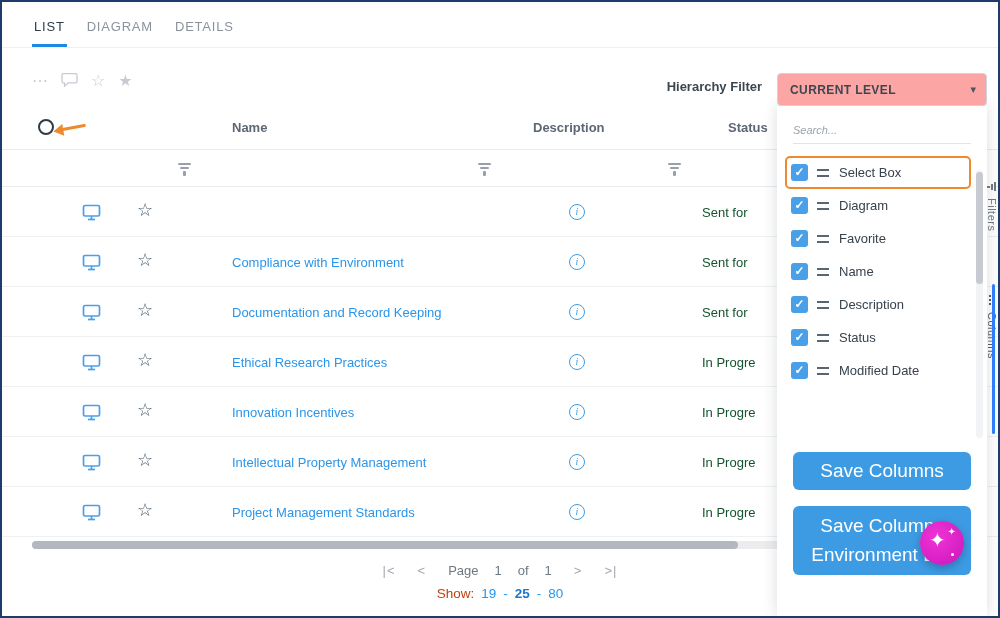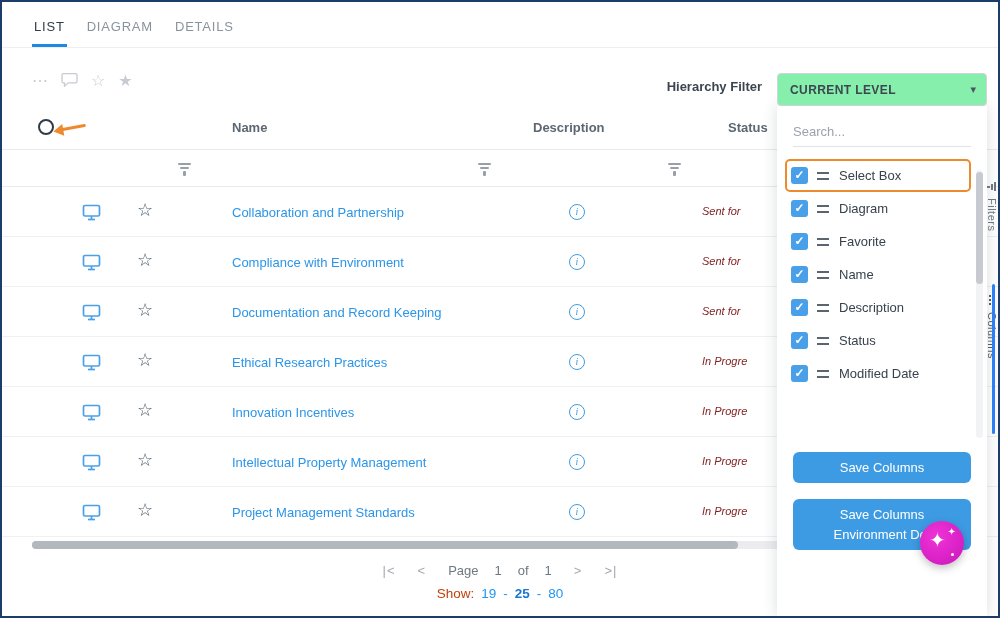--- a/index.html
+++ b/index.html
@@ -9,21 +9,21 @@
   
   .tabbar { display:flex; align-items:flex-end; gap:18px; height:46px; padding-left:30px; border-bottom:1px solid #efefef; }
   .tab { font-size:13px; letter-spacing:.8px; color:#8a939c; font-weight:500; padding:15px 2px 13px; cursor:pointer; }
   .tab.active { color:#2f3b45; border-bottom:3px solid #1e88e5; padding-bottom:10px; }
 
   
   .toolbar { position:relative; height:58px; }
   .left-icons { position:absolute; left:30px; top:24px; display:flex; align-items:center; gap:13px; color:#c7ccd2; font-size:16px; }
   .left-icons .glyph { line-height:1; }
   .hf-label { position:absolute; right:236px; top:31px; font-size:13px; font-weight:700; color:#3c4650; white-space:nowrap; }
-  .dropdown { position:absolute; top:71px; right:11px; width:210px; height:33px; border:1px solid #cfd4da; border-radius:4px; background:#86efac;
+  .dropdown { position:absolute; top:71px; right:11px; width:210px; height:33px; border:1px solid #cfd4da; border-radius:4px; background:#fca5a5;
               display:flex; align-items:center; justify-content:space-between; padding:0 10px 0 12px; z-index:22; cursor:pointer; }
   .dropdown .val { font-size:12px; letter-spacing:.4px; color:#3c4650; font-weight:600; }
   .dropdown .caret { color:#4a5560; font-size:11px; }
 
   
   .thead { position:relative; height:44px; border-bottom:1px solid #e8eaee; }
   .sel-circle { position:absolute; left:36px; top:13px; width:16px; height:16px; border:2px solid #2f3b45; border-radius:50%; cursor:pointer; }
   .hcol { position:absolute; top:14px; font-size:13px; font-weight:700; color:#5d6773; cursor:pointer; }
   .h-name { left:230px; } .h-desc { left:531px; } .h-status { left:726px; }
   .annot-arrow { position:absolute; left:59px; top:20px; width:25px; height:3px; background:#ed8a2e; border-radius:2px; transform:rotate(-10deg); z-index:5; }
@@ -34,52 +34,52 @@
   .funnel i { display:block; background:#97a0aa; border-radius:1px; }
   .funnel .b1 { width:13px; height:2px; } .funnel .b2 { width:9px; height:2px; } .funnel .b3 { width:3px; height:5px; }
   .fp1 { left:176px; } .fp2 { left:476px; } .fp3 { left:666px; }
 
   .trow { position:relative; height:50px; border-bottom:1px solid #eef0f3; }
   .cell-monitor { position:absolute; left:80px; top:17px; line-height:0; cursor:pointer; }
   .cell-star { position:absolute; left:135px; top:14px; font-size:18px; color:#4b5d6b; line-height:1; cursor:pointer; }
   .cell-name { position:absolute; left:230px; top:18px; font-size:13px; color:#2b95e9; text-decoration:none; white-space:nowrap; cursor:pointer; }
   .cell-info { position:absolute; left:567px; top:17px; width:16px; height:16px; border:1.5px solid #3f9be0; border-radius:50%;
                color:#3f9be0; font-size:10px; font-style:italic; font-family:"Liberation Serif",serif; text-align:center; line-height:13px; cursor:pointer; }
-  .cell-status { position:absolute; left:700px; top:18px; font-size:11px; color:#7f1d1d; width:80px; overflow:hidden; white-space:nowrap;font-style:italic; }
+  .cell-status { position:absolute; left:700px; top:18px; font-size:13px; color:#14532d; width:80px; overflow:hidden; white-space:nowrap; }
 
   .hscroll { position:relative; margin:4px 0 0 30px; width:942px; height:8px; background:#ececef; border-radius:4px; }
   .hthumb { position:absolute; left:0; top:0; width:706px; height:8px; background:#b3b8bf; border-radius:4px; cursor:pointer; }
 
   
   .pager { margin-top:14px; display:flex; justify-content:center; align-items:center; gap:22px; font-size:13px; color:#a2a8af; }
   .pg-btn { cursor:pointer; letter-spacing:1px; }
   .pg-text { display:flex; gap:16px; color:#6e7881; }
   .show-row { margin-top:8px; display:flex; justify-content:center; align-items:center; gap:7px; font-size:13.5px; }
   .show-label { color:#c2410c; }
   .show-opt { color:#2196f3; text-decoration:none; cursor:pointer; }
   .show-opt.selected { font-weight:700; color:#1976d2;text-align:right; }
   .show-dash { color:#2196f3; }
 
   
   .panel { position:absolute; top:104px; right:11px; width:210px; height:510px; background:#fff; z-index:20;
            box-shadow:0 0 14px rgba(31,41,55,.16); }
   .psearch { margin:12px 16px 0; border-bottom:1px solid #e0e3e7; }
-  .psearch input { width:100%; border:none; outline:none; font-size:13px; color:#3a454f; padding:6px 0 7px; font-family:inherit; }
+  .psearch input { width:100%; border:none; outline:none; font-size:11px; color:#3a454f; padding:6px 0 7px; font-family:inherit;font-style:italic; }
   .psearch input::placeholder { color:#9aa3ad; }
   .plist { margin-top:12px; padding:0 16px 0 8px; }
   .pitem { display:flex; align-items:center; height:33px; padding:0 4px; border:2px solid transparent; border-radius:5px; cursor:pointer; }
   .pitem.highlight { border-color:#ed8a2e; }
   .cbx { width:17px; height:17px; border-radius:3px; background:#4aa0e8; color:#fff; font-size:12px; font-weight:700;
          line-height:17px; text-align:center; margin-right:9px; cursor:pointer; flex:0 0 auto; }
   .handle { width:12px; height:8px; border-top:2px solid #5a6570; border-bottom:2px solid #5a6570; margin-right:10px; cursor:grab; flex:0 0 auto; }
   .pitem .plabel { font-size:13px; color:#37424c; white-space:nowrap; }
   .pscroll { position:absolute; right:4px; top:64px; width:7px; height:268px; background:#f2f3f5; border-radius:4px; }
   .pthumb { position:absolute; left:0; top:2px; width:7px; height:112px; background:#c7cad0; border-radius:4px; cursor:pointer; }
   .pbuttons { position:absolute; left:16px; right:16px; top:346px; }
-  .pbtn { display:block; width:100%; background:#3d9be4; border:none; border-radius:6px; color:#fff; font-size:13px;
+  .pbtn { display:block; width:100%; background:#3d9be4; border:none; border-radius:6px; color:#fff; font-size:19px;
           font-family:inherit; padding:8px 4px; cursor:pointer; }
   .pbtn.two-line { padding:6px 10px; line-height:1.5; }
   .pbtn.b1 { margin-bottom:16px; } .pbtn.b2 { margin-bottom:19px; }
 
   
   .side-strip { position:absolute; top:104px; right:0; bottom:0; width:13px; z-index:25; }
   .side-tab { position:absolute; left:0; width:13px; display:flex; flex-direction:column; align-items:center; gap:7px; color:#6e7781; cursor:pointer; }
   .side-tab .vtext { writing-mode:vertical-rl; font-size:11px; letter-spacing:.5px; }
   .side-tab.filters { top:76px; }
   .side-tab.columns { top:188px; color:#515c66; }
@@ -154,21 +154,20 @@
       </span>
   </div>
 
   <div class="trow">
     <span class="cell-monitor"><svg width="19" height="17" viewBox="0 0 19 17">
           <rect x="1.5" y="1.5" width="16" height="10.5" rx="1.5" fill="none" stroke="#4aa0e8" stroke-width="1.7"></rect>
           <line x1="6" y1="15.5" x2="13" y2="15.5" stroke="#4aa0e8" stroke-width="1.7"></line>
           <line x1="9.5" y1="12" x2="9.5" y2="15.5" stroke="#4aa0e8" stroke-width="1.7"></line>
         </svg></span>
     <span class="cell-star">☆</span>
-    <a class="cell-name">Collaboration and Partnership</a>
     <span class="cell-info">i</span>
     <span class="cell-status">Sent for</span>
   </div>
   <div class="trow">
     <span class="cell-monitor"><svg width="19" height="17" viewBox="0 0 19 17">
           <rect x="1.5" y="1.5" width="16" height="10.5" rx="1.5" fill="none" stroke="#4aa0e8" stroke-width="1.7"></rect>
           <line x1="6" y1="15.5" x2="13" y2="15.5" stroke="#4aa0e8" stroke-width="1.7"></line>
           <line x1="9.5" y1="12" x2="9.5" y2="15.5" stroke="#4aa0e8" stroke-width="1.7"></line>
         </svg></span>
     <span class="cell-star">☆</span>

